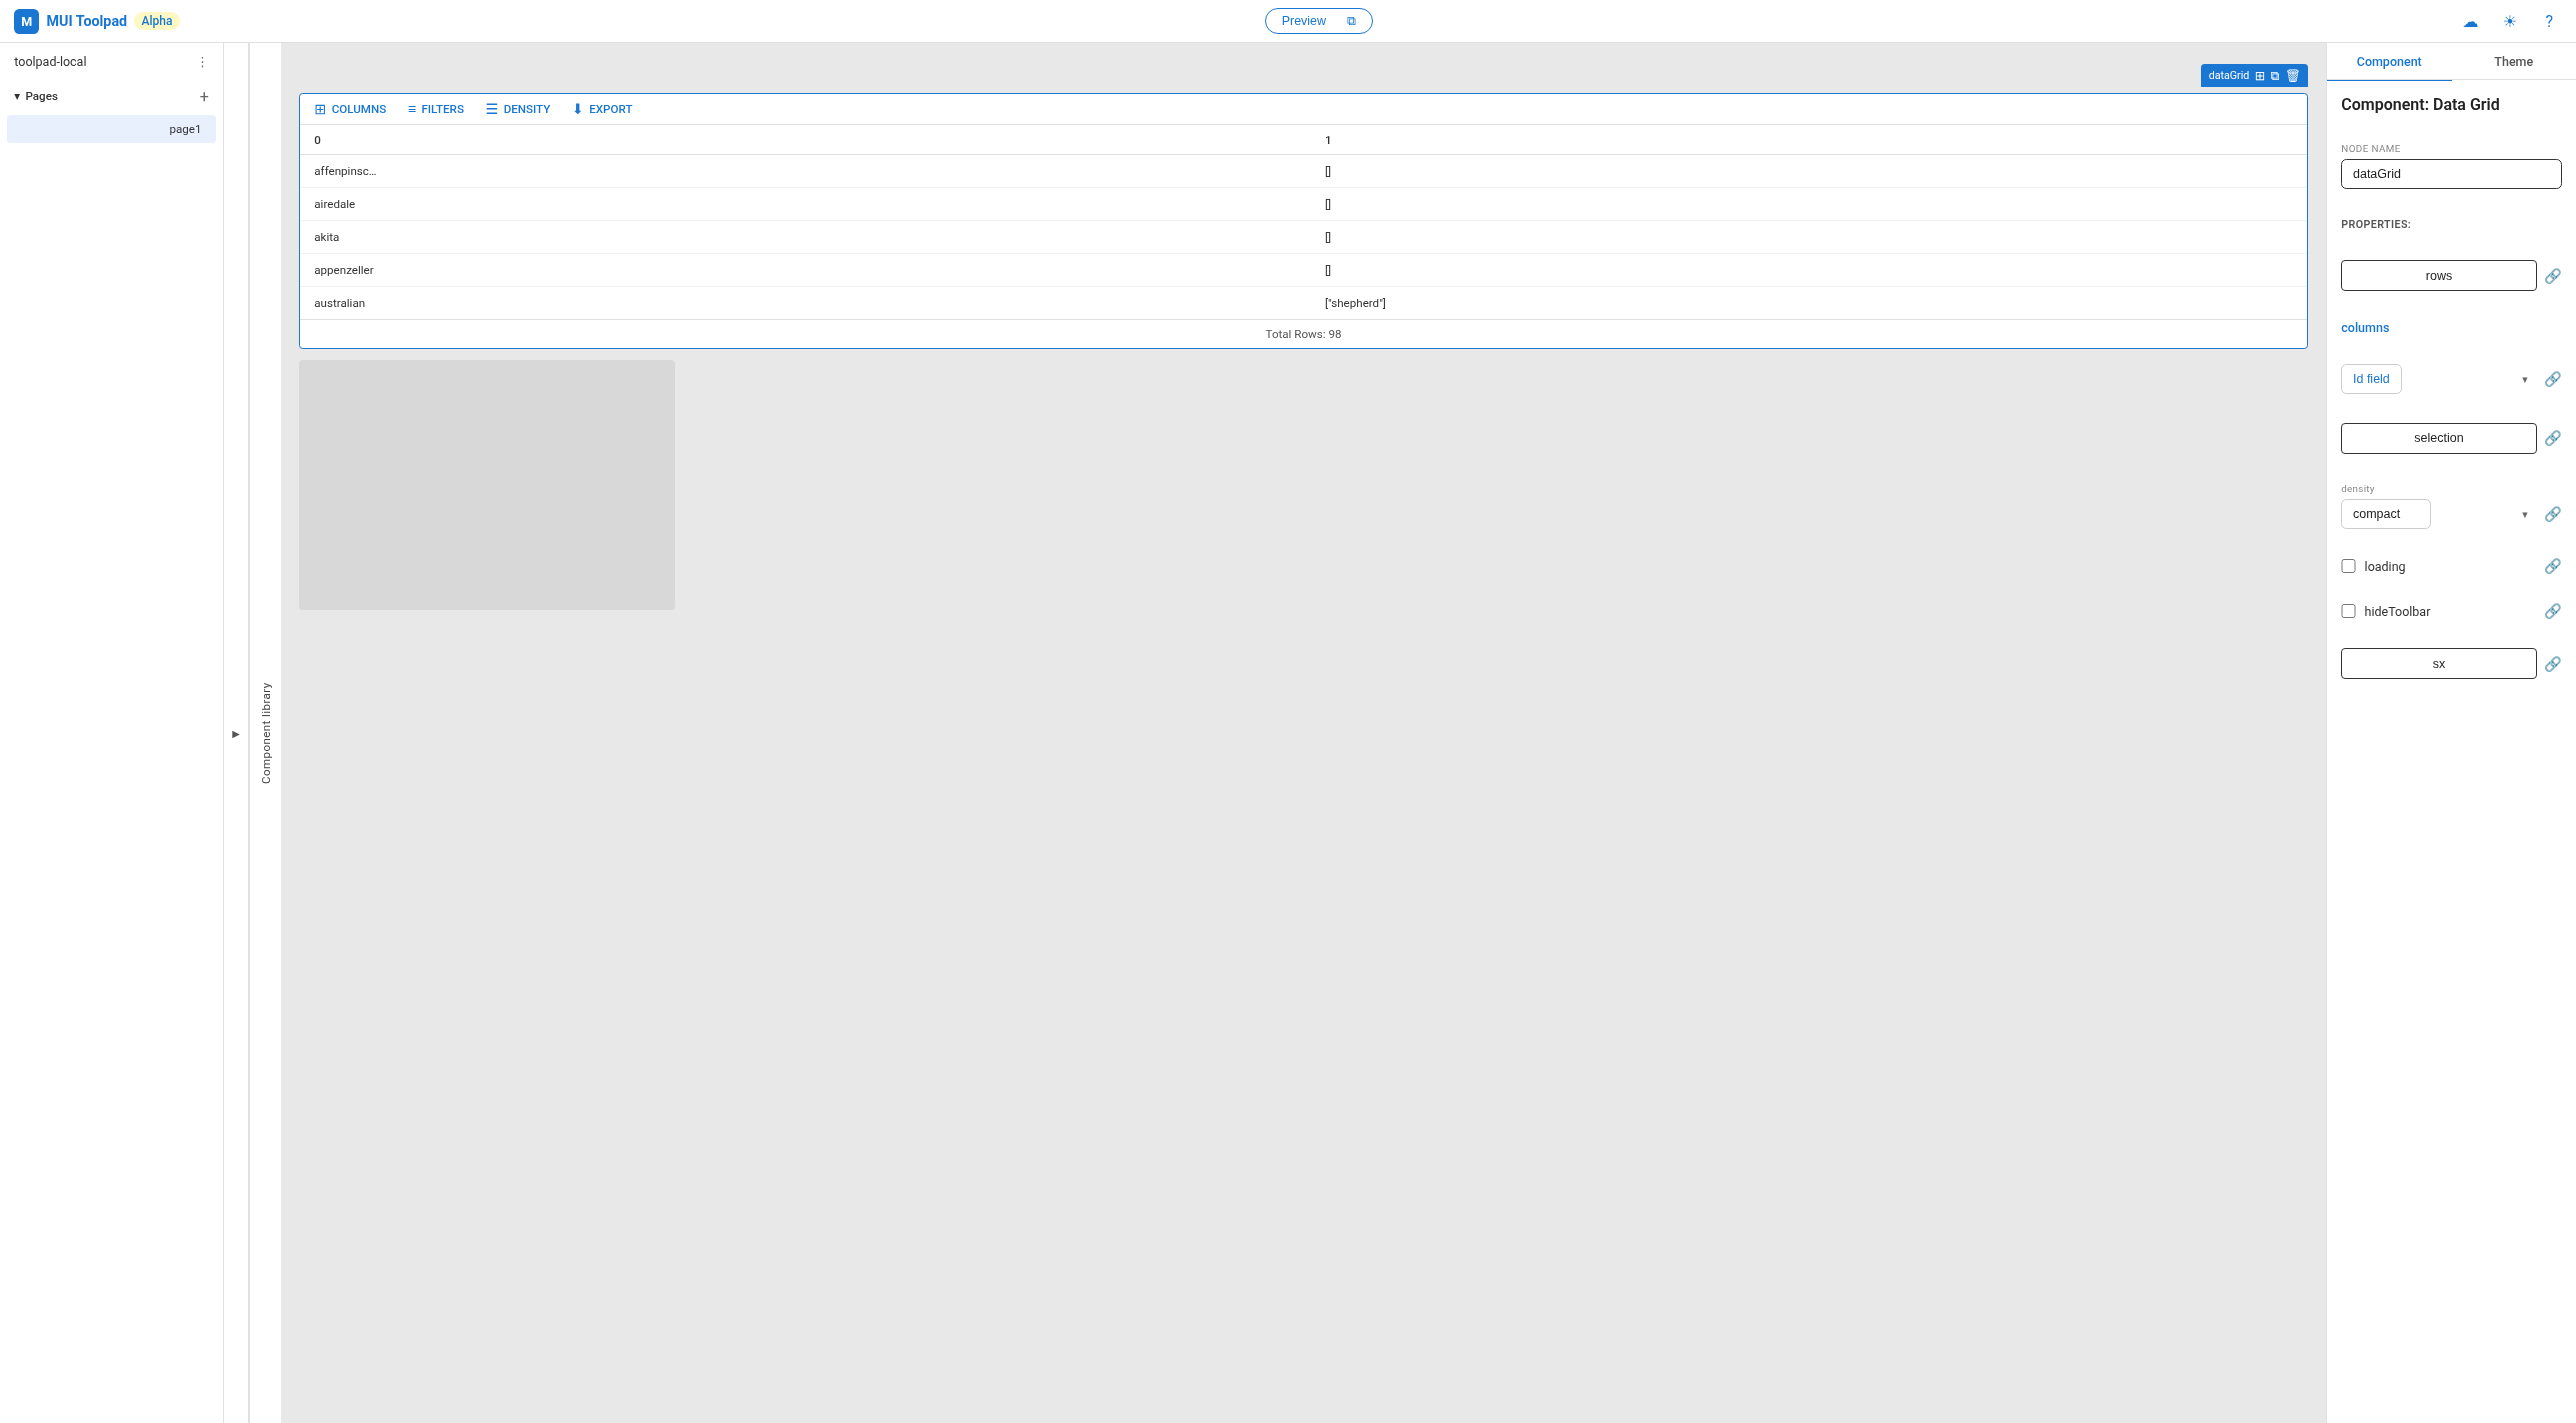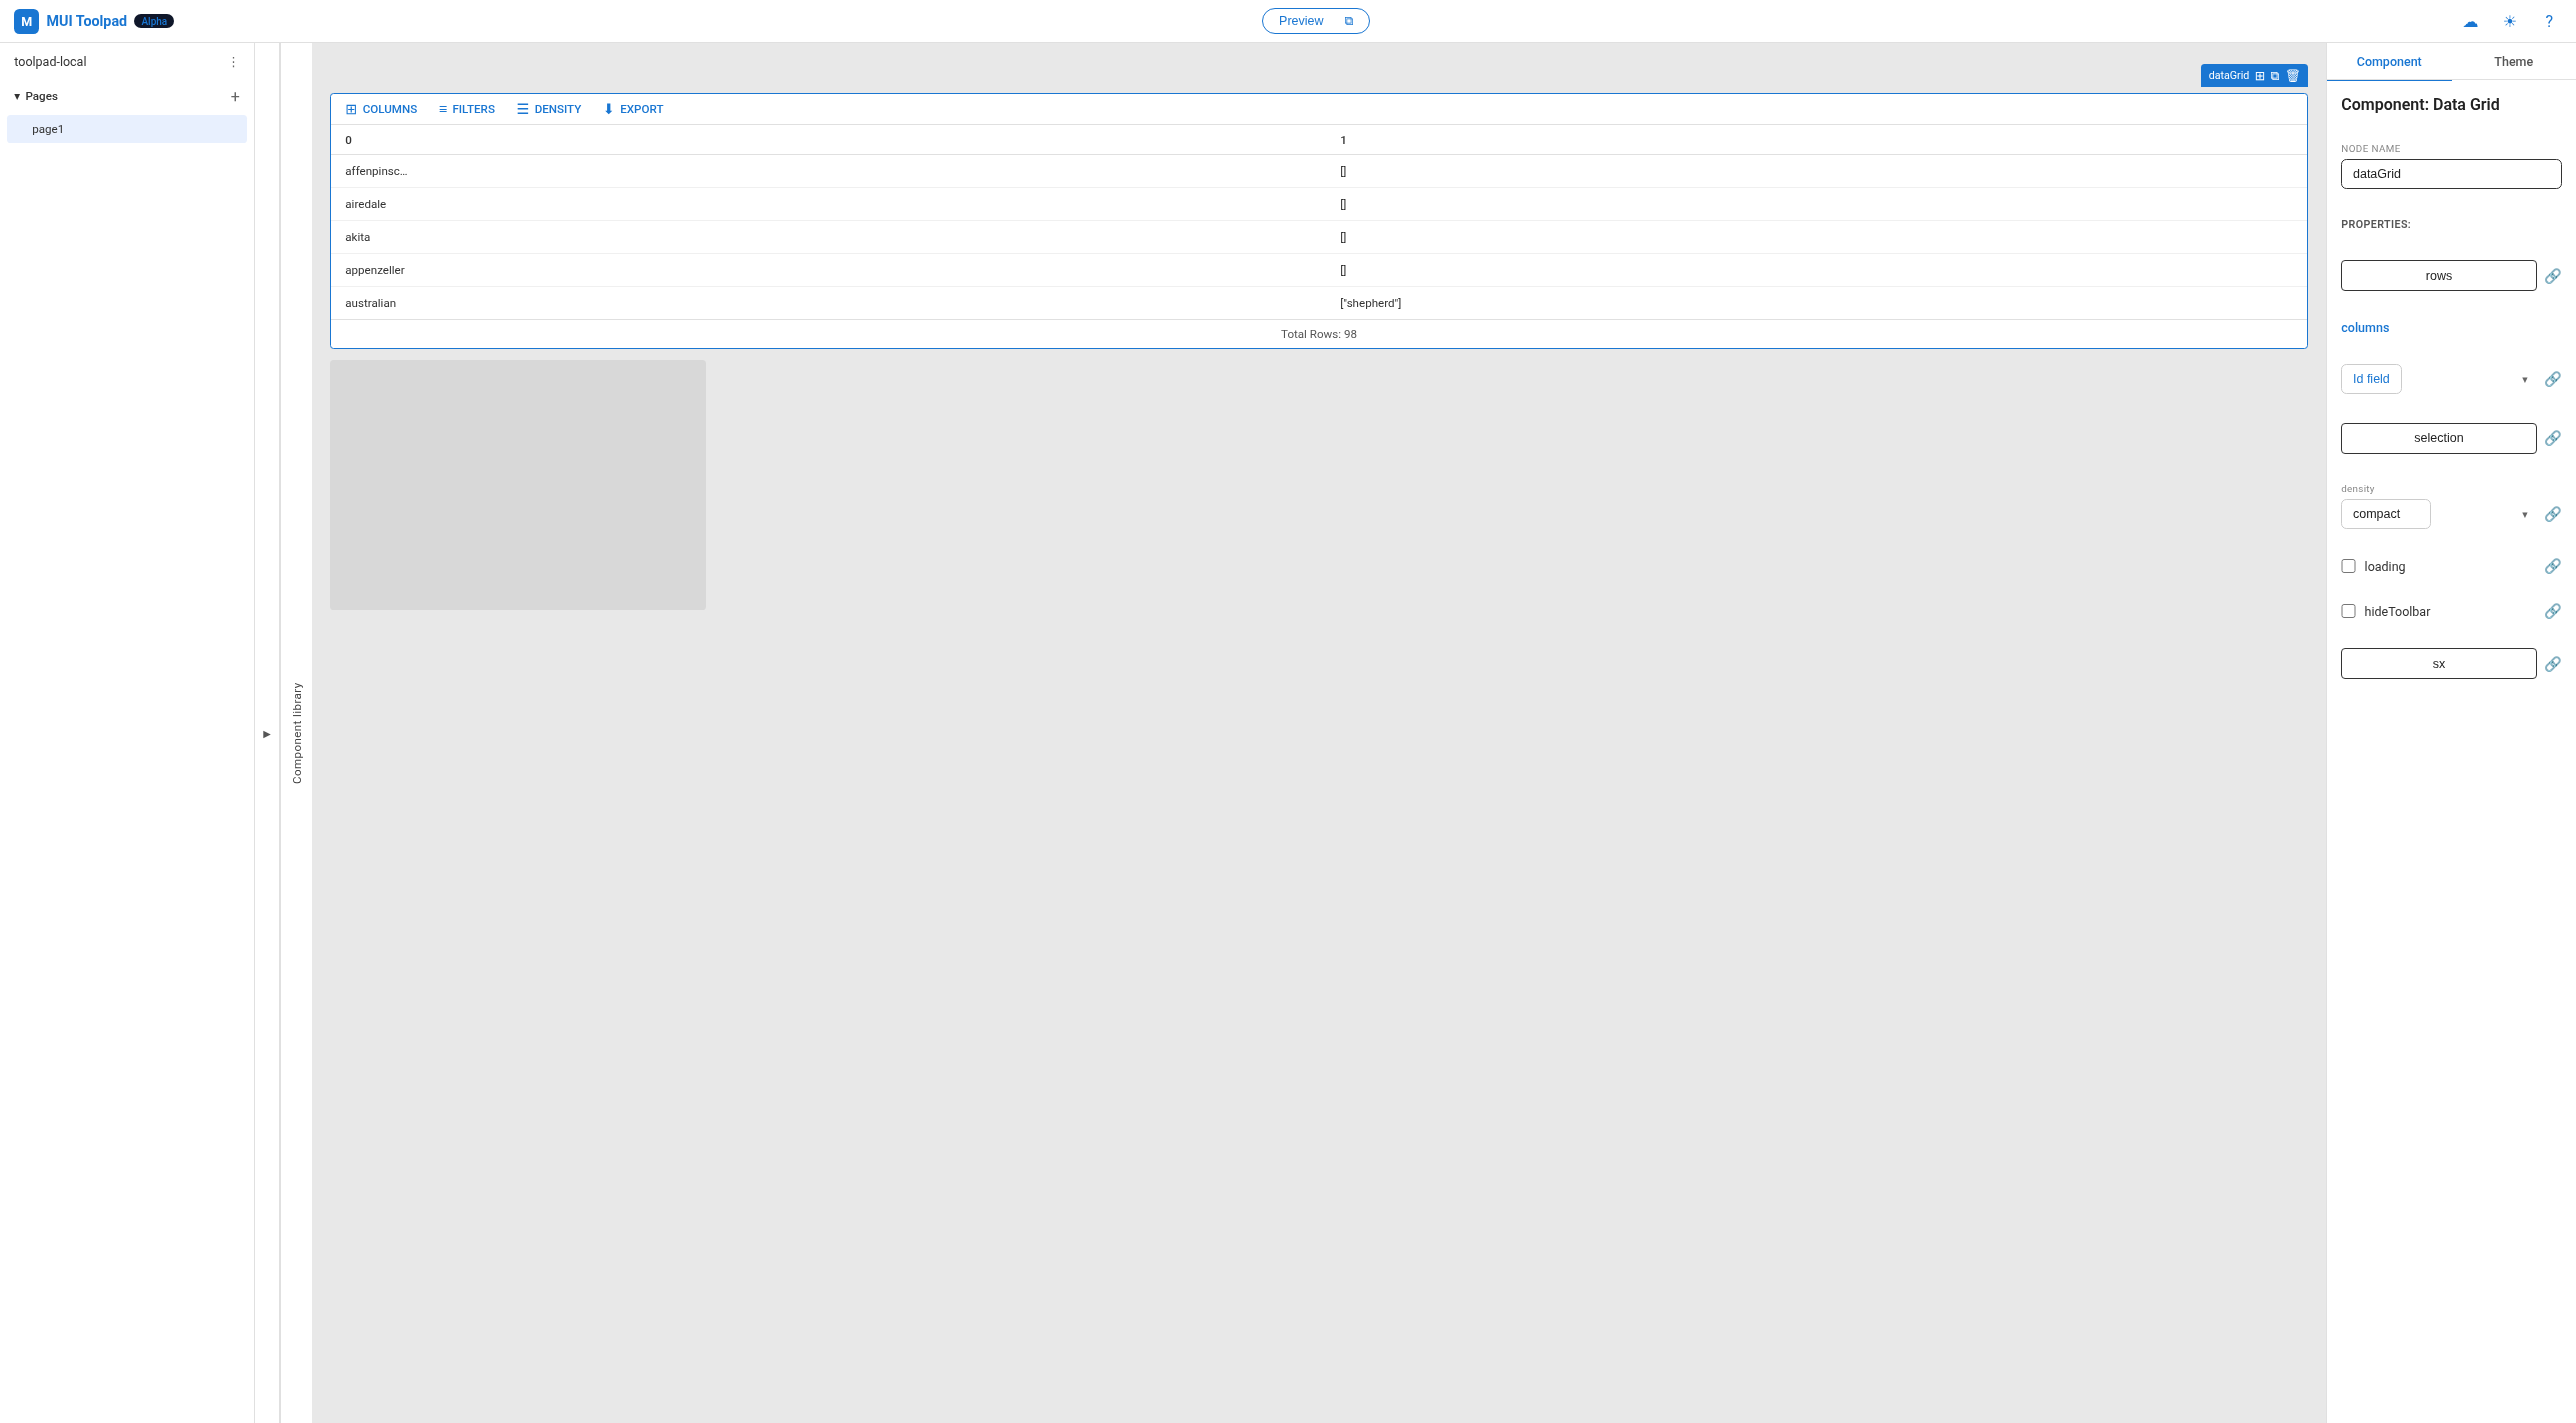--- a/index.html
+++ b/index.html
@@ -2,31 +2,31 @@
 <html style="font-size:14.3px"><head>
   <meta charset="utf-8">
   <style>
     * { box-sizing: border-box; margin: 0; padding: 0; }
     body { font-family: -apple-system, BlinkMacSystemFont, 'Segoe UI', Roboto, sans-serif; background: #f0f0f0; display: flex; flex-direction: column; height: 100vh; overflow: hidden; font-size: 12.5px; }
 
     
     .topbar { display: flex; align-items: center; background: #fff; border-bottom: 0.9px solid #e0e0e0; height: 43px; padding: 0 14.3px; gap: 10.7px; }
     .topbar-logo { display: flex; align-items: center; gap: 7.2px; color: #1976d2; font-weight: 700; font-size: 14.3px; }
     .logo-icon { width: 25px; height: 25px; background: #1976d2; border-radius: 5.4px; display: flex; align-items: center; justify-content: center; color: white; font-size: 12.5px; font-weight: bold; }
-    .alpha-badge { background: #0f172a; color: #1976d2; font-size: 10px; padding: 1.8px 7.2px; border-radius: 10.7px; font-weight: 500; }
+    .alpha-badge { background: #fef9c3; color: #1976d2; font-size: 12px; padding: 1.8px 7.2px; border-radius: 10.7px; font-weight: 500; }
     .topbar-center { flex: 1; display: flex; justify-content: center; }
     .preview-btn { display: flex; align-items: center; gap: 21px; border: 1.3px solid #1976d2; color: #1976d2; background: transparent; border-radius: 18px; padding: 4.5px 16px; font-size: 12.5px; cursor: pointer; font-weight: 500; }
     .topbar-right { display: flex; align-items: center; gap: 14.3px; }
     .icon-btn { width: 25px; height: 25px; display: flex; align-items: center; justify-content: center; cursor: pointer; color: #1976d2; font-size: 16px; }
 
     
     .main { display: flex; flex: 1; overflow: hidden; }
 
     
-    .sidebar { width: 255px; background: #fff; border-right: 0.9px solid #e0e0e0; display: flex; flex-direction: column; flex-shrink: 0; }
+    .sidebar { width: 224px; background: #fff; border-right: 0.9px solid #e0e0e0; display: flex; flex-direction: column; flex-shrink: 0; text-align: right; }
     .sidebar-header { display: flex; align-items: center; justify-content: space-between; padding: 10.7px 14.3px; }
     .sidebar-title { font-size: 12.5px; color: #333; }
     .sidebar-actions { display: flex; gap: 7.2px; color: #666; }
     .pages-header { display: flex; align-items: center; justify-content: space-between; padding: 7.2px 14.3px; }
     .pages-label { display: flex; align-items: center; gap: 5.4px; font-size: 11.6px; color: #333; font-weight: 500; }
     .pages-add { cursor: pointer; color: #666; font-size: 16px; }
     .page-item { padding: 7.2px 14.3px 7.2px 25px; font-size: 11.6px; color: #333; cursor: pointer; background: #e8f0fe; border-radius: 3.6px; margin: 1.8px 7.2px; }
 
     
     .component-library-tab { writing-mode: vertical-rl; transform: rotate(180deg); background: #fff; border-right: 0.9px solid #e0e0e0; display: flex; align-items: center; justify-content: center; padding: 14.3px 7.2px; font-size: 11.6px; color: #444; cursor: pointer; letter-spacing: 0.4px; width: 32px; }

